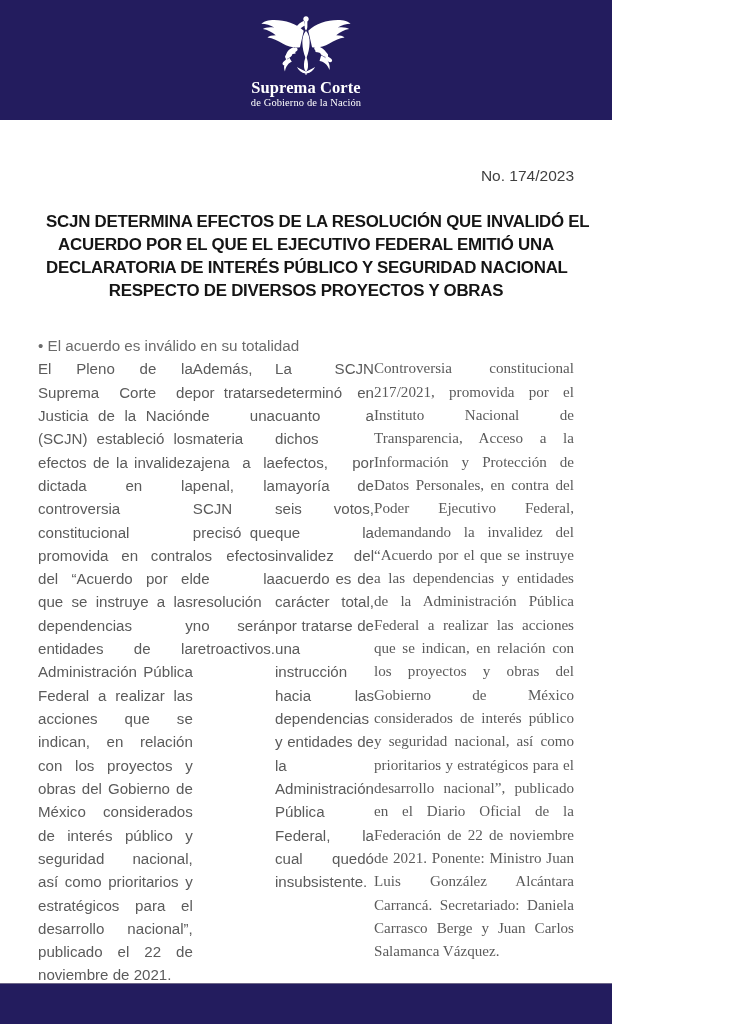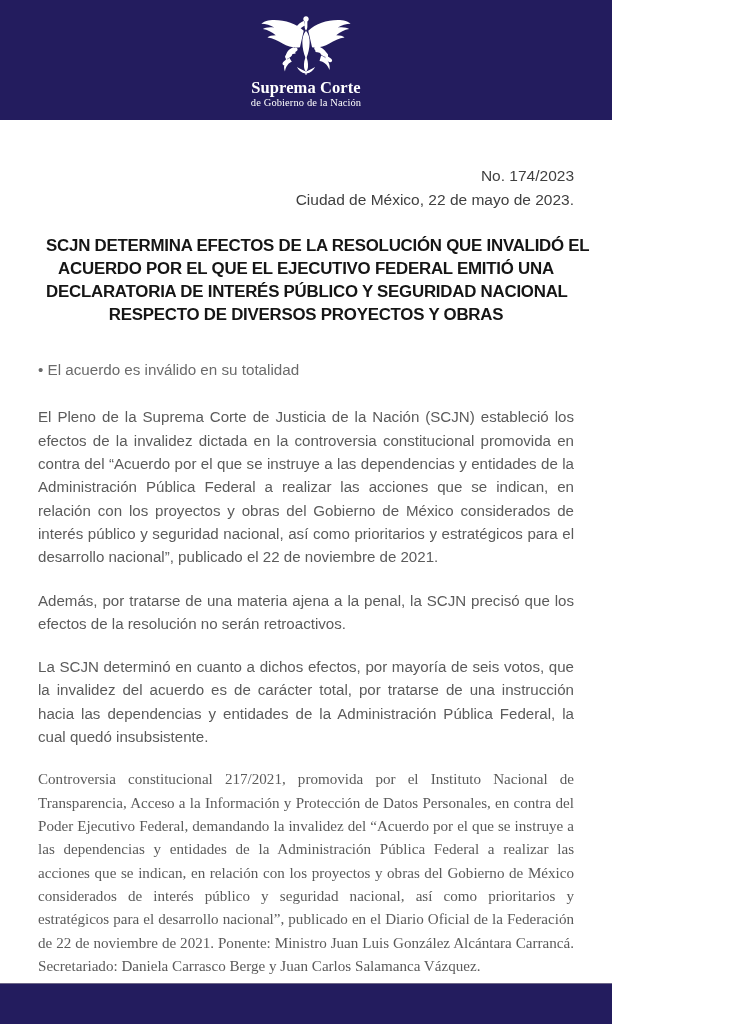--- a/index.html
+++ b/index.html
@@ -109,23 +109,22 @@
 
   .kicker {
     margin-top: 21px;
     font-size: 15.2px;
     color: #6b6b6b;
     line-height: 1.5;
     font-family: "Liberation Sans", "DejaVu Sans", sans-serif;
   }
 
   .body-copy {
-    margin-top: 24px;
-    display: flex;
-    flex-direction: column;
+    margin-top: 0;
+    display: flex;
   }
   .body-copy p {
     margin: 0 0 20px 0;
     text-align: justify;
     text-justify: inter-word;
     font-size: 15.1px;
     line-height: 1.545;
     color: #5b5b5b;
     font-family: "Liberation Sans", "DejaVu Sans", sans-serif;
     hyphens: none;
@@ -196,21 +195,20 @@
       </span>
       <span class="brand-name">Suprema Corte</span>
       <span class="brand-sub">de Gobierno de la Nación</span>
     </div>
   </header>
 
   <main class="content">
 
     <div class="meta-block">
       <div class="meta-line">No. 174/2023</div>
-      <div class="meta-line">Ciudad de México, 22 de mayo de 2023.</div>
     </div>
 
     <h1 class="doc-title">
       <span class="doc-title-line">SCJN DETERMINA EFECTOS DE LA RESOLUCIÓN QUE INVALIDÓ EL</span>
       <span class="doc-title-line">ACUERDO POR EL QUE EL EJECUTIVO FEDERAL EMITIÓ UNA</span>
       <span class="doc-title-line">DECLARATORIA DE INTERÉS PÚBLICO Y SEGURIDAD NACIONAL</span>
       <span class="doc-title-line">RESPECTO DE DIVERSOS PROYECTOS Y OBRAS</span>
     </h1>
 
     <div class="kicker">• El acuerdo es inválido en su totalidad</div>

